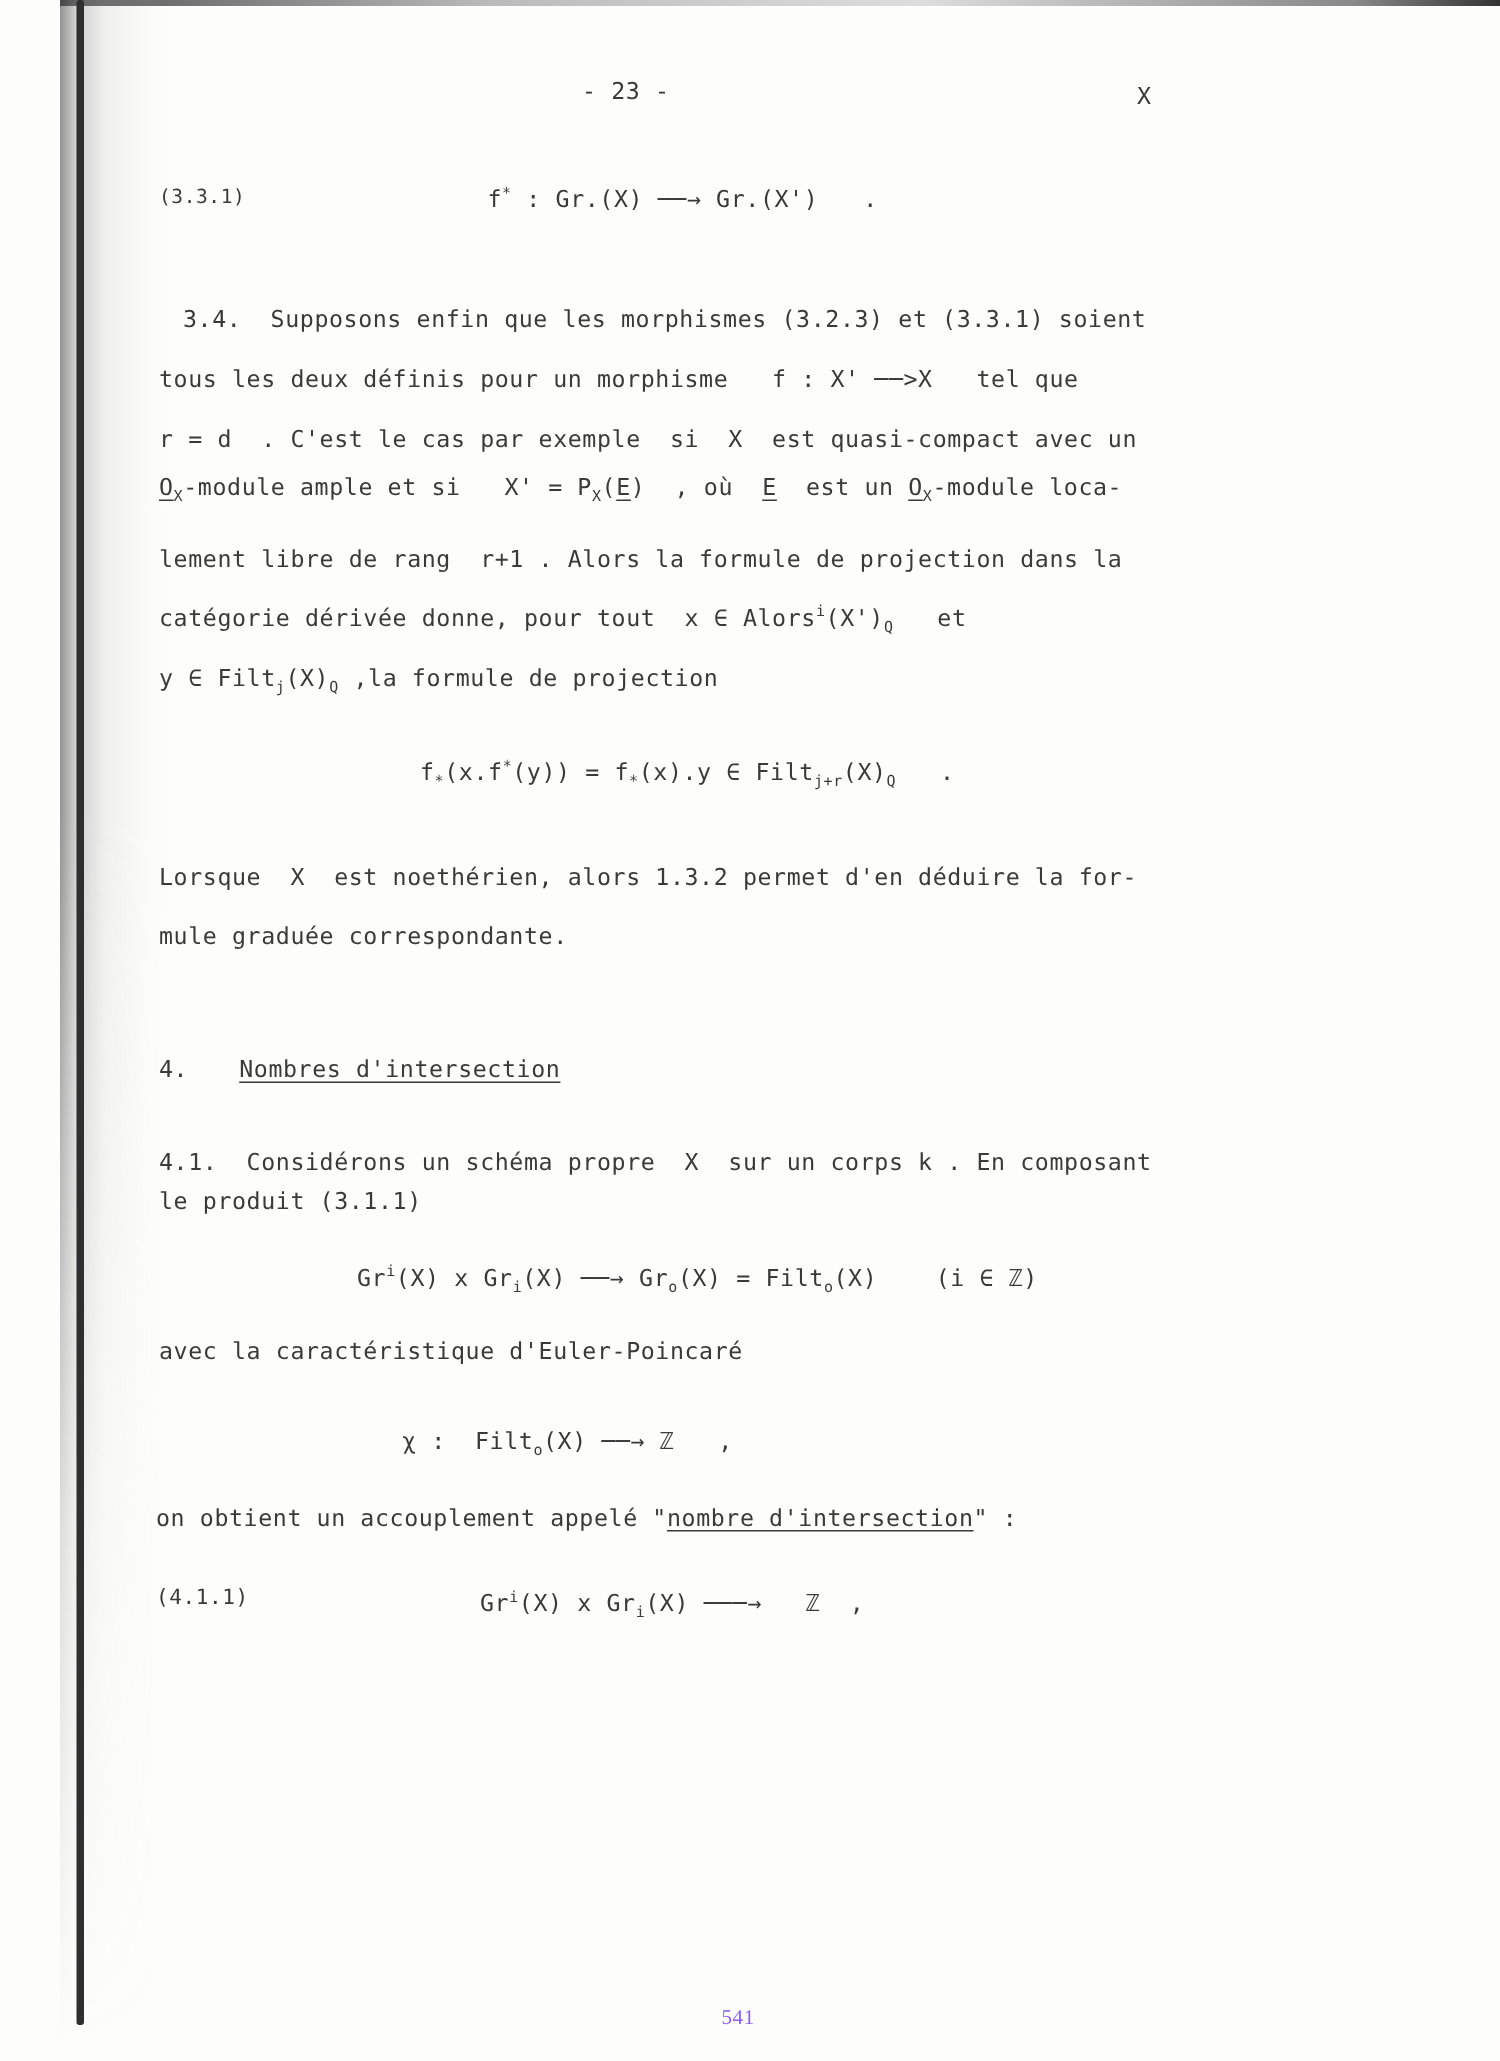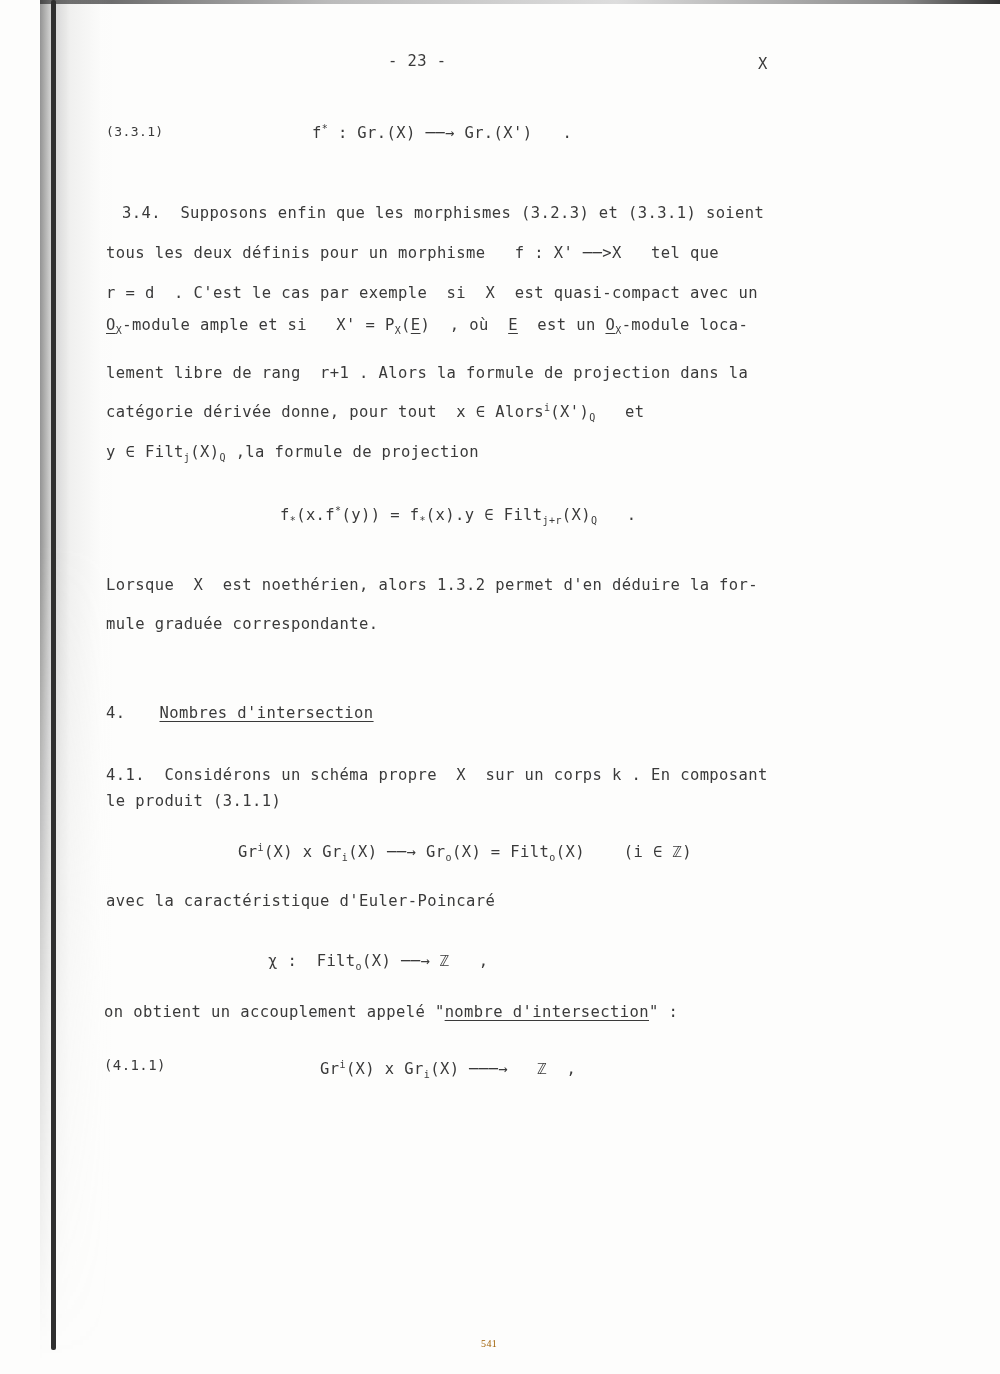--- a/index.html
+++ b/index.html
@@ -19,34 +19,34 @@
     position: absolute; left: 51px; top: 0; width: 5px; height: 1350px;
     background: #2f2f2f; border-radius: 2px;
   }
   .top-edge {
     position: absolute; left: 40px; right: 0; top: 0; height: 4px;
     background: linear-gradient(to right, #555, #bbb 30%, #ddd 60%, #888 90%, #333);
   }
   .line { position: absolute; white-space: pre; font-size: 15.5px; letter-spacing: 0.4px; }
   sup, sub { font-size: 10px; line-height: 0; }
   .u { text-decoration: underline; text-underline-offset: 3px; }
-  .folio { font-family: "Liberation Serif", serif; font-size: 10px; color: #a16207; }
+  .folio { font-family: "Liberation Serif", serif; font-size: 14px; color: #8b5cf6; }
 </style>
 </head>
 <body>
 
 <div class="top-edge"></div>
 <div class="scan-edge"></div>
 <div class="binding-line"></div>
 
 <div class="line" style="left:388px; top:52px;">- 23 -</div>
 <div class="line" style="left:758px; top:55px;">X</div>
 
 <div class="line" style="left:106px; top:124px; font-size:13px;">(3.3.1)</div>
-<div class="line" style="left:312px; top:124px;text-align:right;"><span>f</span><sup>*</sup><span> : Gr.(X) ──→ Gr.(X')</span><span style="margin-left:30px">.</span></div>
+<div class="line" style="left:325px; top:124px;text-align:right;"><span>f</span><sup>*</sup><span> : Gr.(X) ──→ Gr.(X')</span><span style="margin-left:30px">.</span></div>
 
 <div class="line" style="left:122px; top:204px;text-align:center;">3.4.  Supposons enfin que les morphismes (3.2.3) et (3.3.1) soient</div>
 <div class="line" style="left:106px; top:244px;">tous les deux définis pour un morphisme   f : X' ──&gt;X   tel que</div>
 <div class="line" style="left:106px; top:284px;">r = d  . C'est le cas par exemple  si  X  est quasi-compact avec un</div>
 <div class="line" style="left:106px; top:316px;"><span class="u">O</span><sub>X</sub><span>-module ample et si   X' = P</span><sub>X</sub><span>(</span><span class="u">E</span><span>)  , où  </span><span class="u">E</span><span>  est un </span><span class="u">O</span><sub>X</sub><span>-module loca-</span></div>
 <div class="line" style="left:106px; top:364px;text-align:center;">lement libre de rang  r+1 . Alors la formule de projection dans la</div>
 <div class="line" style="left:106px; top:403px;"><span>catégorie dérivée donne, pour tout  x ∈ Alors</span><sup>i</sup><span>(X')</span><sub>Q</sub><span>   et</span></div>
 <div class="line" style="left:106px; top:443px;"><span>y ∈ Filt</span><sub>j</sub><span>(X)</span><sub>Q</sub><span> ,la formule de projection</span></div>
 
 <div class="line" style="left:280px; top:506px;"><span>f</span><sub>*</sub><span>(x.f</span><sup>*</sup><span>(y)) = f</span><sub>*</sub><span>(x).y ∈ Filt</span><sub>j+r</sub><span>(X)</span><sub>Q</sub><span>   .</span></div>

